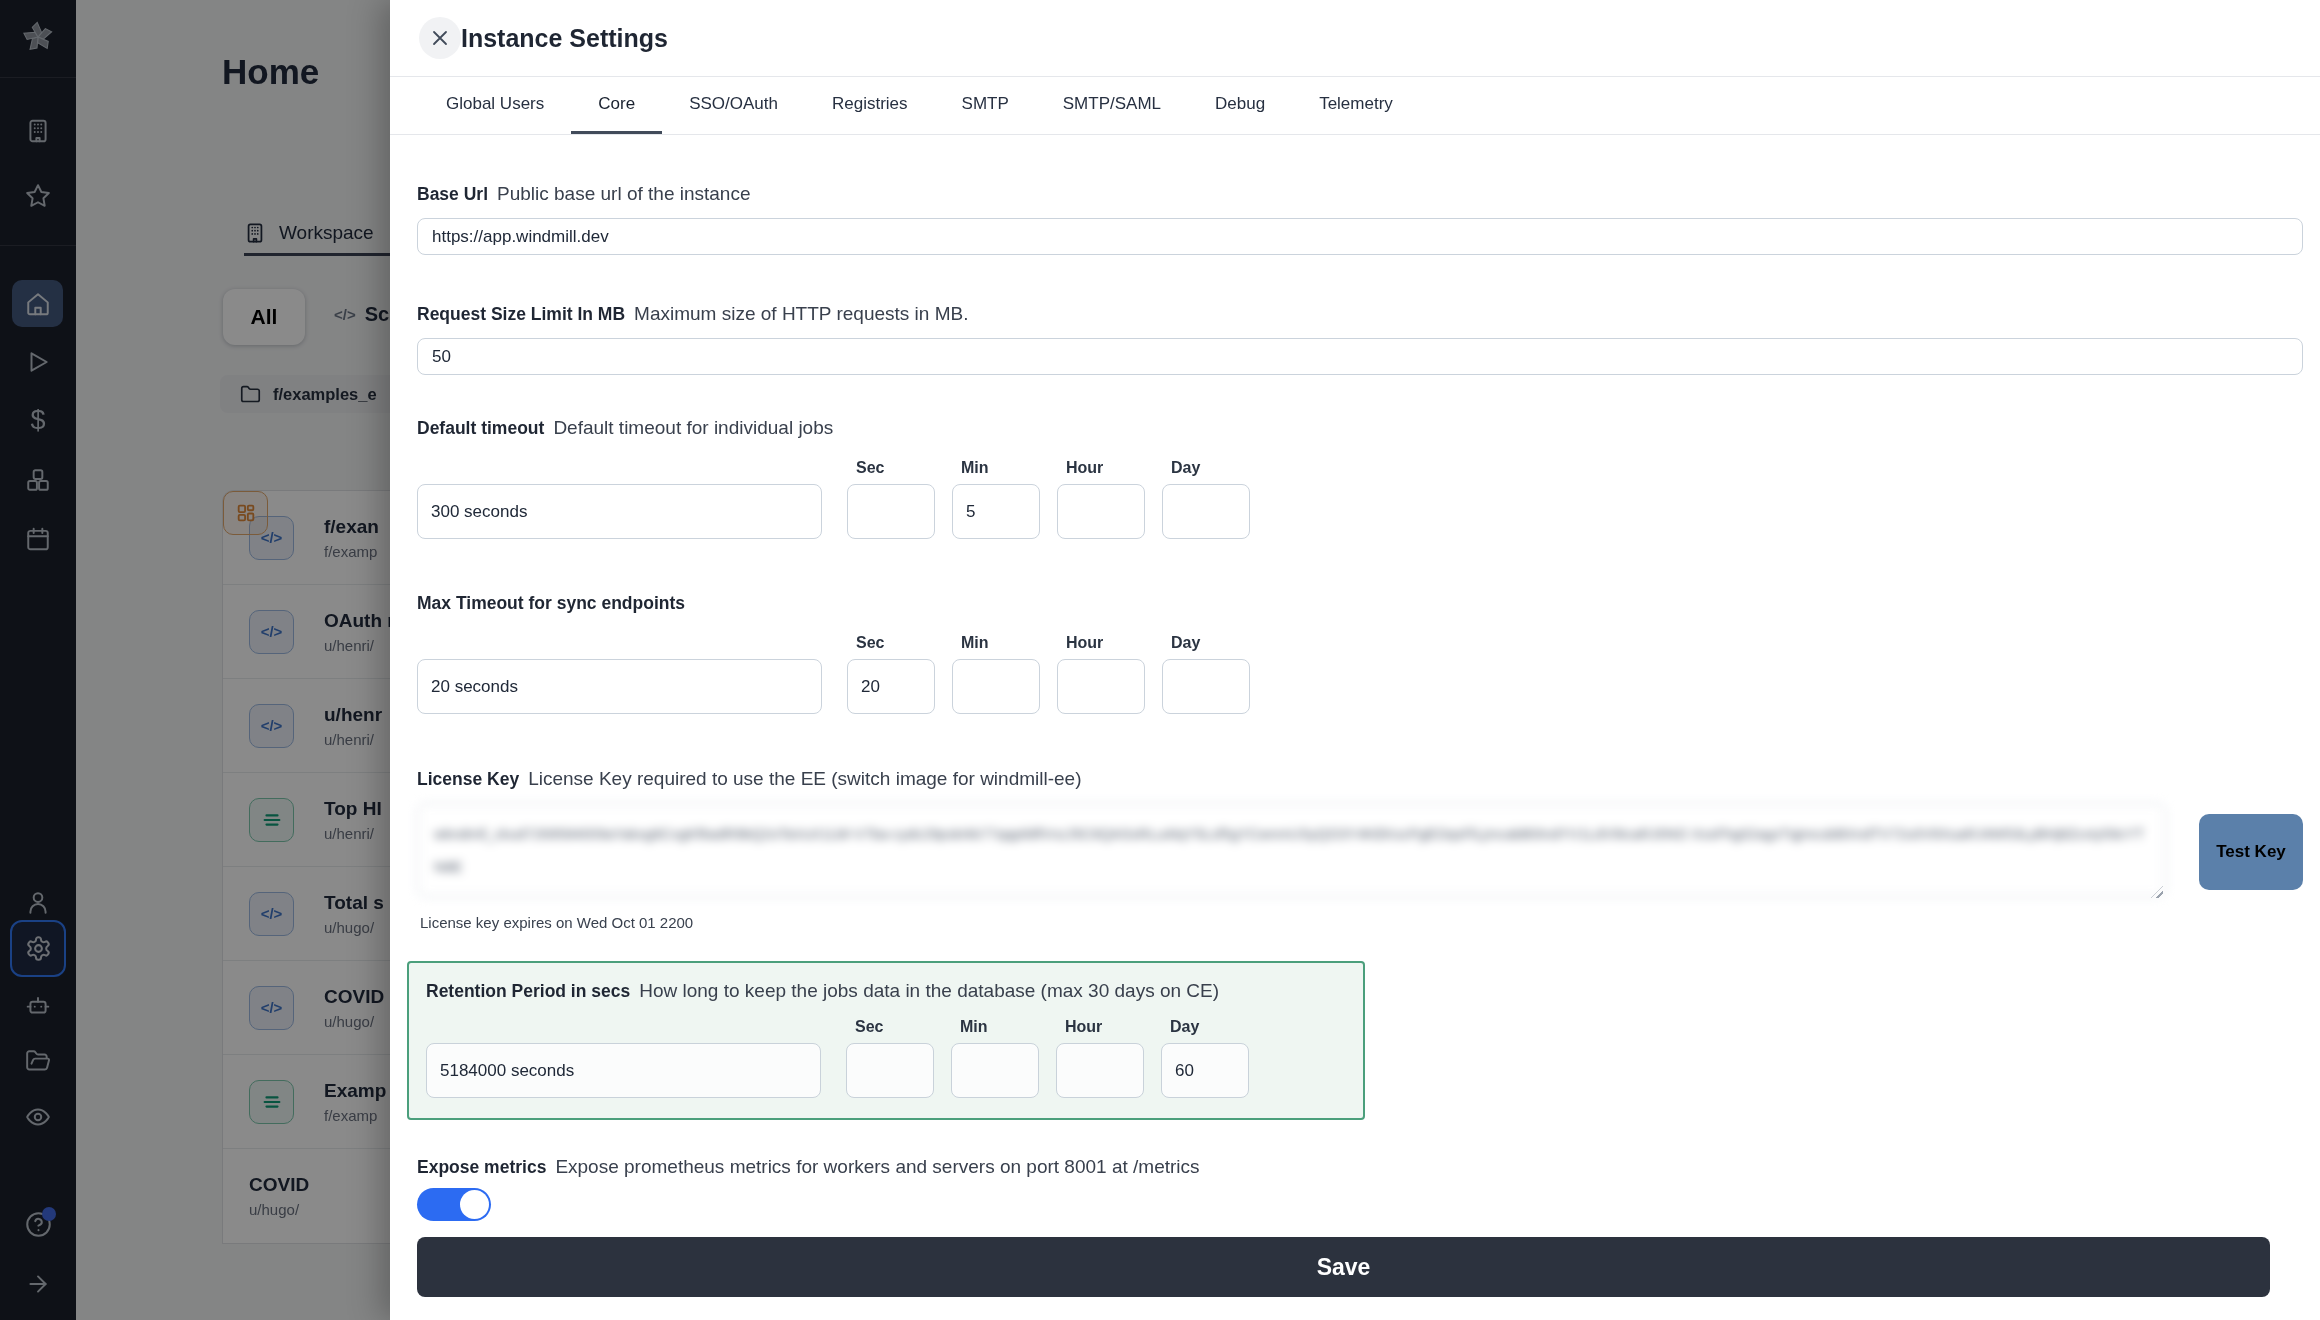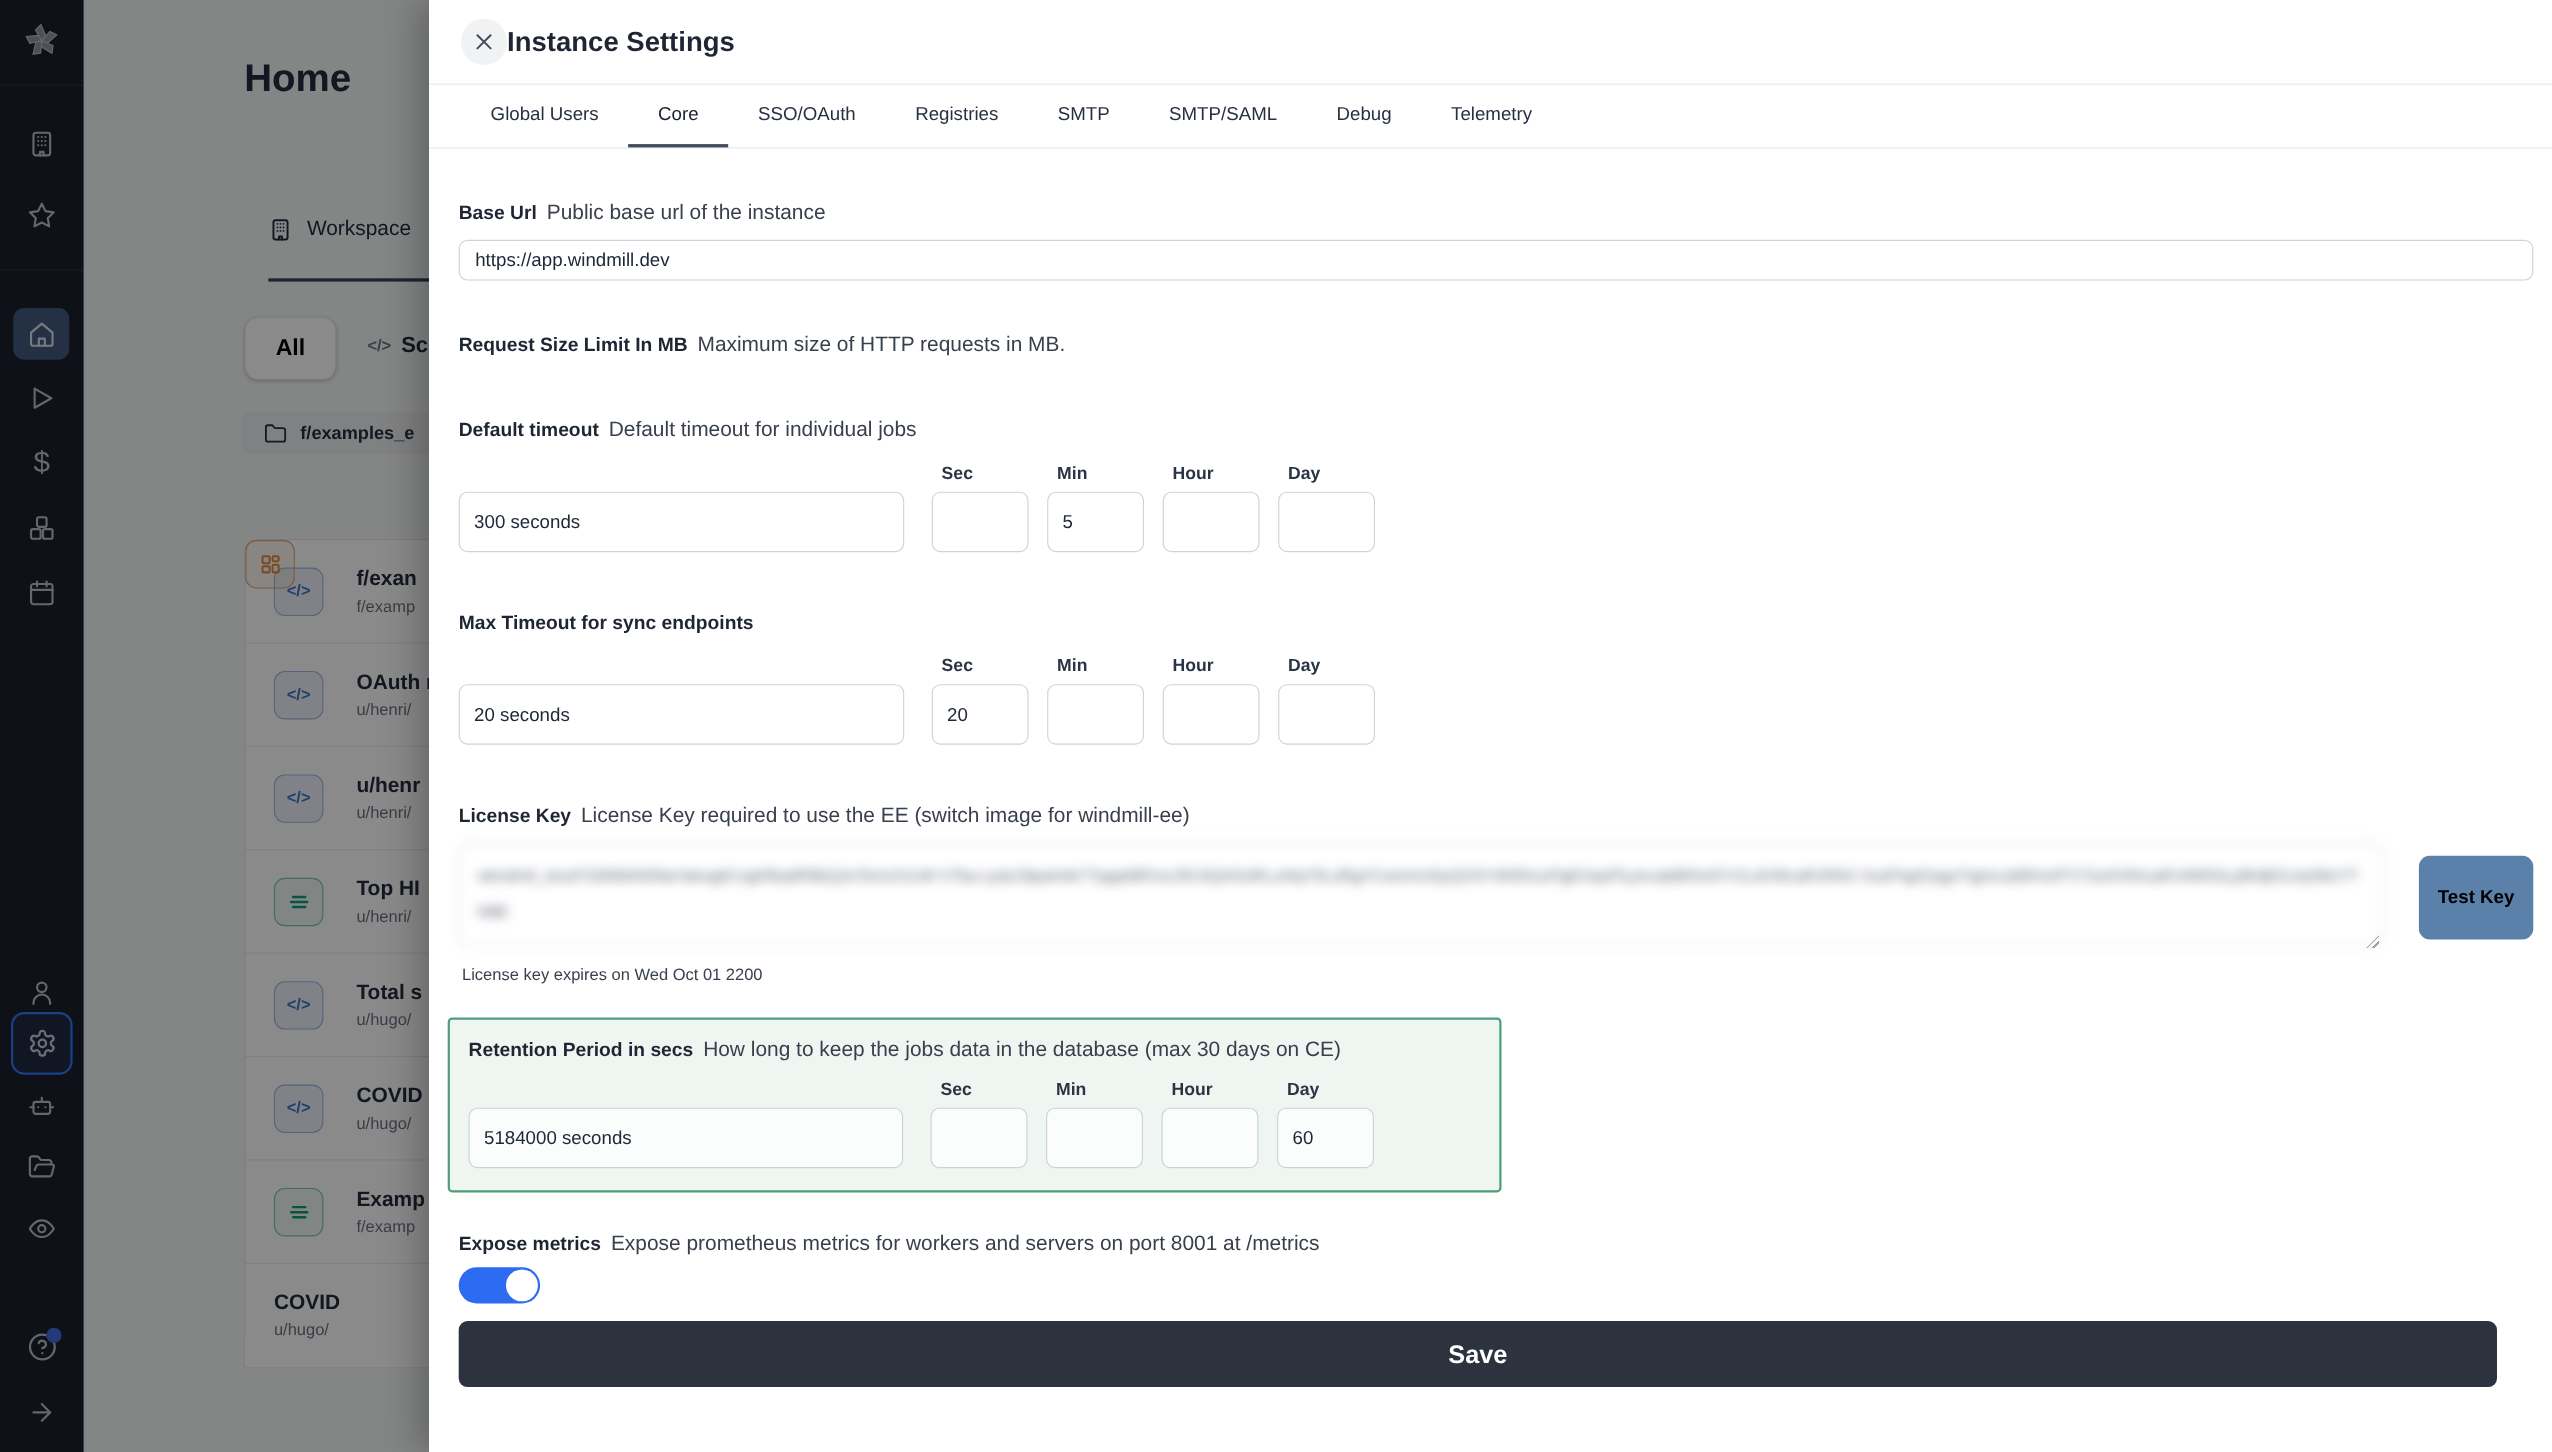--- a/index.html
+++ b/index.html
@@ -15,21 +15,21 @@
   .sb-icon svg { stroke:#b9c0c9; }
   .sb-active-home { position:absolute; left:12px; top:280px; width:51px; height:47px; background:#44597f; border-radius:10px; display:flex; align-items:center; justify-content:center; }
   .sb-active-home svg { stroke:#dde2e9; }
   .sb-gear-box { position:absolute; left:10px; top:920px; width:56px; height:57px; border:2px solid #3178f6; background:rgba(59,110,240,0.12); border-radius:12px; display:flex; align-items:center; justify-content:center; }
   .dollar { font-size:27px; color:#b9c0c9; font-weight:400; }
   .help-wrap { position:relative; }
   .notif-dot { position:absolute; right:-4px; top:-4px; width:14px; height:14px; border-radius:50%; background:#4169e1; }
 
   .home-main { position:absolute; left:76px; top:0; right:0; bottom:0; background:#f4f5f6; }
   .home-title { position:absolute; left:146px; top:52px; font-size:35px; font-weight:bold; color:#222c3d; }
-  .ws-tab { position:absolute; left:168px; top:198px; display:flex; align-items:center; gap:13px; color:#222c3d; font-size:19px; font-weight:500;justify-content:flex-end; }
+  .ws-tab { position:absolute; left:168px; top:222px; display:flex; align-items:center; gap:13px; color:#222c3d; font-size:19px; font-weight:500;justify-content:flex-end; }
   .ws-underline { position:absolute; left:168px; top:253px; width:260px; height:3px; background:#3c4455; }
   .all-pill { position:absolute; left:147px; top:289px; width:82px; height:56px; background:#ffffff; border-radius:12px; box-shadow:0 1px 4px rgba(20,30,50,0.25); display:flex; align-items:center; justify-content:center; font-size:21px; font-weight:bold; color:#000000; }
   .sc-filter { position:absolute; left:258px; top:303px; display:flex; align-items:center; gap:9px; font-size:20px; font-weight:bold; color:#222c3d; }
   .sc-filter .code-glyph { color:#6c7686; font-weight:600; font-size:15px; }
   .folder-row { position:absolute; left:144px; top:375px; width:300px; height:38px; background:#eceef1; border-radius:8px; display:flex; align-items:center; gap:12px; padding-left:20px; font-size:16.5px; font-weight:bold; color:#27303f; }
   .list-card { position:absolute; left:146px; top:490px; width:300px; border:1px solid #dfe2e6; border-right:none; border-radius:12px 0 0 0; background:#ffffff; }
   .list-row { height:94px; border-bottom:1px solid #e8eaed; display:flex; align-items:center; gap:30px; padding-left:26px; }
   .row-icon { width:45px; height:44px; border-radius:10px; display:flex; align-items:center; justify-content:center; flex:0 0 auto; }
   .row-icon.code { border:1px solid #9db9e2; background:rgba(70,120,200,0.10); color:#3f74c7; font-weight:700; font-size:15px; }
   .row-icon.flow { border:1px solid #7cc7ad; background:rgba(20,160,120,0.07); }
@@ -317,20 +317,21 @@
         <span class="f-desc">Public base url of the instance</span>
       </div>
       <input class="text-input" value="https://app.windmill.dev" style="">
 
       <div class="gap-l"></div>
 
       <div class="field-label-row">
         <span class="f-label">Request Size Limit In MB</span>
         <span class="f-desc">Maximum size of HTTP requests in MB.</span>
       </div>
+      <input class="text-input" value="50" style="">
 
       <div class="gap-m"></div>
 
       <div class="field-label-row" style="margin-bottom:20px">
         <span class="f-label">Default timeout</span>
         <span class="f-desc">Default timeout for individual jobs</span>
       </div>
       <div class="time-row">
         <div class="time-main">
           <input class="cell-input" style="width: 405px;" value="300 seconds">

